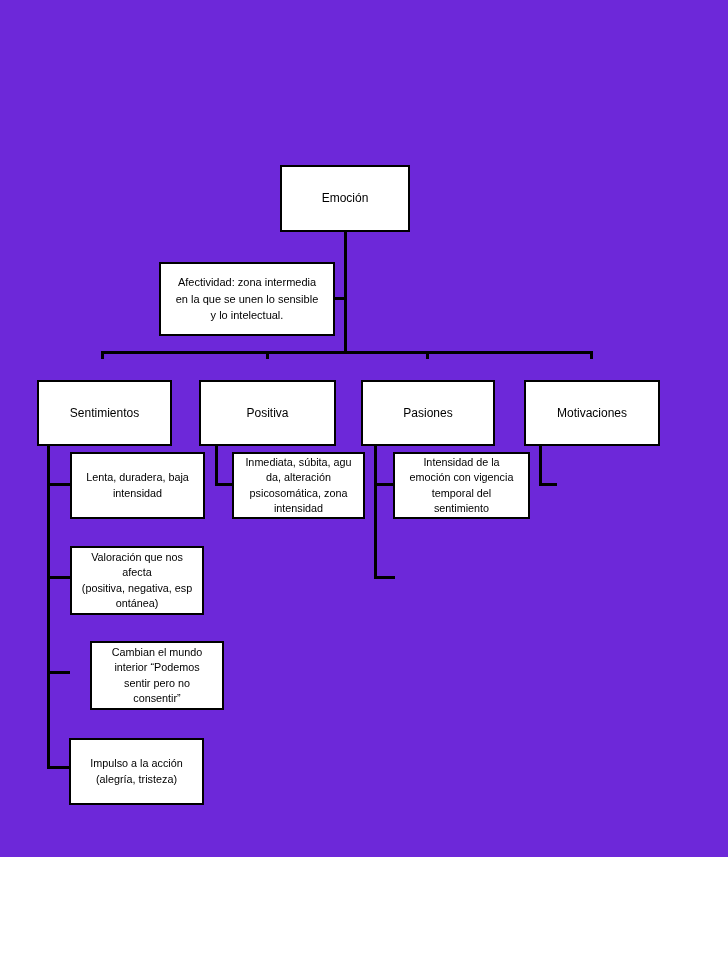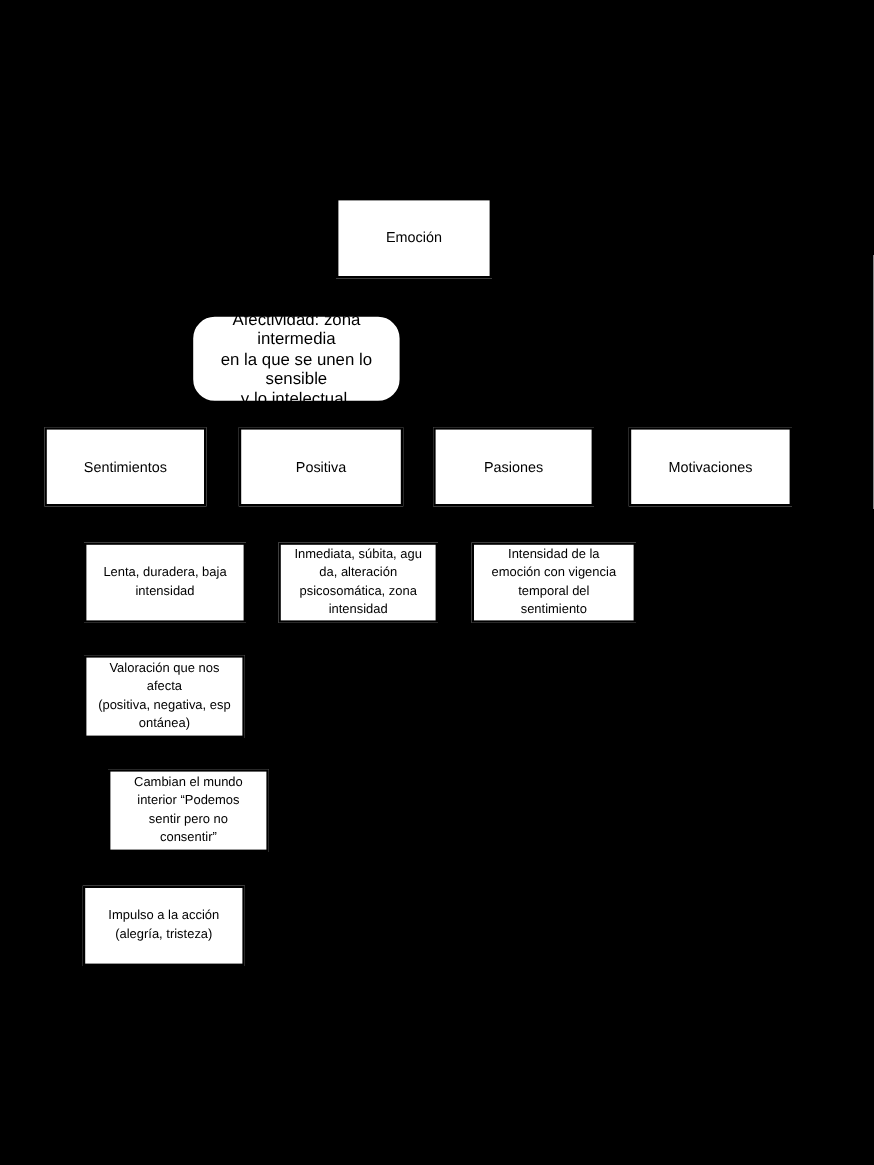--- a/index.html
+++ b/index.html
@@ -1,28 +1,28 @@
 <!DOCTYPE html>
 <html><head>
 <meta charset="utf-8">
 <style>
   html,body{margin:0;padding:0;background:#fff;}
   .slide{
-    position:relative;width:728px;height:971px;background:#000000;
+    position:relative;width:728px;height:857px;background:#6d28d9;
     font-family:"Liberation Sans",sans-serif;color:#000;overflow:hidden;
   }
   .box{
     position:absolute;box-sizing:border-box;background:#ffffff;
     border:2.5px solid #000;
     display:flex;align-items:center;justify-content:center;
     text-align:center;white-space:pre-line;
   }
   .box-root{font-size:12px;line-height:15px;}
-  .box-note{font-size:14px;line-height:16.5px;border-radius:20px;}
-  .box-branch{font-size:12px;line-height:15px;}
+  .box-note{font-size:11px;line-height:16.5px;}
+  .box-branch{font-size:12px;line-height:15px;margin-top:24px;}
   .box-child{font-size:10.8px;line-height:15.3px;padding:0 1px;}
   .line{position:absolute;background:#000;}
 
   
   .n-root      {left:280px;top:165px;width:130px;height:67px;}
   .n-note      {left:159px;top:262px;width:176px;height:74px;}
   .n-b0        {left:37px; top:356px;width:135px;height:66px;}
   .n-b1        {left:199px;top:356px;width:137px;height:66px;}
   .n-b2        {left:361px;top:356px;width:134px;height:66px;}
   .n-b3        {left:524px;top:356px;width:136px;height:66px;}

